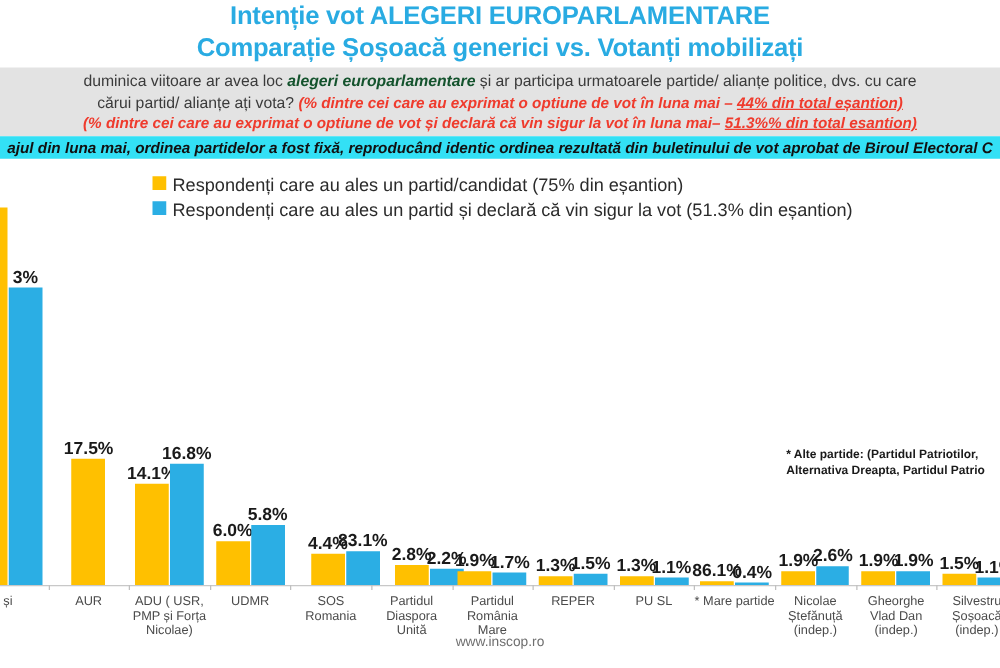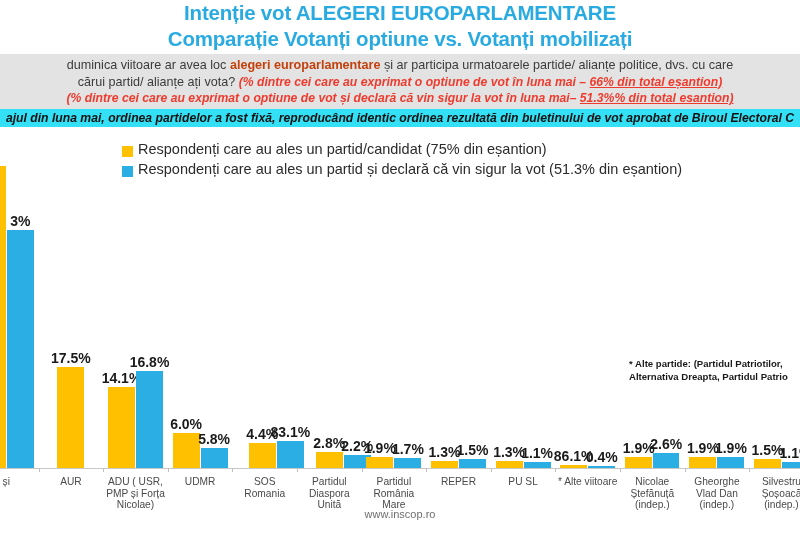--- a/index.html
+++ b/index.html
@@ -33,21 +33,21 @@
     text-align:center;
     margin-top:2px;
   }
   .q-line {
     font-size:12.6px;
     line-height:16.5px;
     color:#3b3b3b;
     white-space:nowrap;
   }
   .q-line.l1 { text-align:center; }
-  .q-bold { font-weight:bold; color:#c2410c; }
+  .q-bold { font-weight:bold; color:#14532d;font-style:italic; }
   .q-red {
     color:#ef3b2d;
     font-style:italic;
     font-weight:bold;
     font-size:12.2px;
   }
   .q-red .ul {
     text-decoration:underline;
     font-weight:bold;
   }
@@ -65,21 +65,21 @@
     line-height:16px;
   }
 
   
   #legend {
     margin-top:14px;
     padding-left:122px;
   }
   .legend-row {
     display:flex;
-    align-items:flex-end;
+    align-items:flex-start;
     margin-bottom:4px;
   }
   .legend-swatch {
     width:11px; height:11px;
     margin-right:5px;
     flex:0 0 auto;
   }
   .legend-label {
     font-size:14.5px;
     color:#2b2b2b;
@@ -168,29 +168,29 @@
     text-align:center;
     font-size:11px;
     color:#6f6f6f;
   }
 </style>
 </head>
 <body>
 
 <div id="title-block">
   <div class="title-line">Intenție vot ALEGERI EUROPARLAMENTARE</div>
-  <div class="title-line">Comparație Votanți optiune vs. Votanți mobilizați</div>
+  <div class="title-line">Comparație Șoșoacă generici vs. Votanți mobilizați</div>
 </div>
 
 <div id="question-banner">
   <div class="q-line l1">
     <span>duminica viitoare ar avea loc </span><span class="q-bold">alegeri europarlamentare</span><span> și ar participa urmatoarele partide/ alianțe politice, dvs. cu care</span>
   </div>
   <div class="q-line">
-    <span>cărui partid/ alianțe ați vota? </span><span class="q-red"><span>(% dintre cei care au exprimat o optiune de vot în luna mai – </span><span class="ul">66% din total eșantion)</span></span>
+    <span>cărui partid/ alianțe ați vota? </span><span class="q-red"><span>(% dintre cei care au exprimat o optiune de vot în luna mai – </span><span class="ul">44% din total eșantion)</span></span>
   </div>
   <div class="q-line">
     <span class="q-red"><span>(% dintre cei care au exprimat o optiune de vot și declară că vin sigur la vot în luna mai– </span><span class="ul">51.3%% din total esantion)</span></span>
   </div>
 </div>
 <div id="note-banner">
   <div class="n-text">ajul din luna mai, ordinea partidelor a fost fixă, reproducând identic ordinea rezultată din buletinului de vot aprobat de Biroul Electoral C</div>
 </div>
 
 <div id="legend">
@@ -229,21 +229,21 @@
           <div class="bar s1" style="width: 27px; height: 96.8px;">
             <span class="bar-label">16.8%</span>
           </div>
         </div>
       </div>
       <div class="cat-group" style="left: 167.8px; width: 64.6px;">
         <div class="bars">
           <div class="bar s0" style="width: 27px; height: 34.5714px;">
             <span class="bar-label">6.0%</span>
           </div>
-          <div class="bar s1" style="width: 27px; height: 20px;">
+          <div class="bar s1" style="width: 27px; height: 48px;">
             <span class="bar-label">5.8%</span>
           </div>
         </div>
       </div>
       <div class="cat-group" style="left: 244px; width: 64.6px;">
         <div class="bars">
           <div class="bar s0" style="width: 27px; height: 25.3524px;">
             <span class="bar-label">4.4%</span>
           </div>
           <div class="bar s1" style="width: 27px; height: 27.081px;">
@@ -368,21 +368,21 @@
     <div class="tick" style="left: 426.2px;"></div>
     <div class="cat-label" style="left: 426.2px; width: 64.6px;">
       <div>REPER</div>
     </div>
     <div class="tick" style="left: 490.8px;"></div>
     <div class="cat-label" style="left: 490.8px; width: 64.6px;">
       <div>PU SL</div>
     </div>
     <div class="tick" style="left: 555.4px;"></div>
     <div class="cat-label" style="left: 555.4px; width: 64.6px;">
-      <div>* Alte viitoare</div>
+      <div>* Mare partide</div>
     </div>
     <div class="tick" style="left: 620px;"></div>
     <div class="cat-label" style="left: 620px; width: 64.6px;">
       <div>Nicolae</div>
       <div>Ștefănuță</div>
       <div>(indep.)</div>
     </div>
     <div class="tick" style="left: 684.6px;"></div>
     <div class="cat-label" style="left: 684.6px; width: 64.6px;">
       <div>Gheorghe</div>

